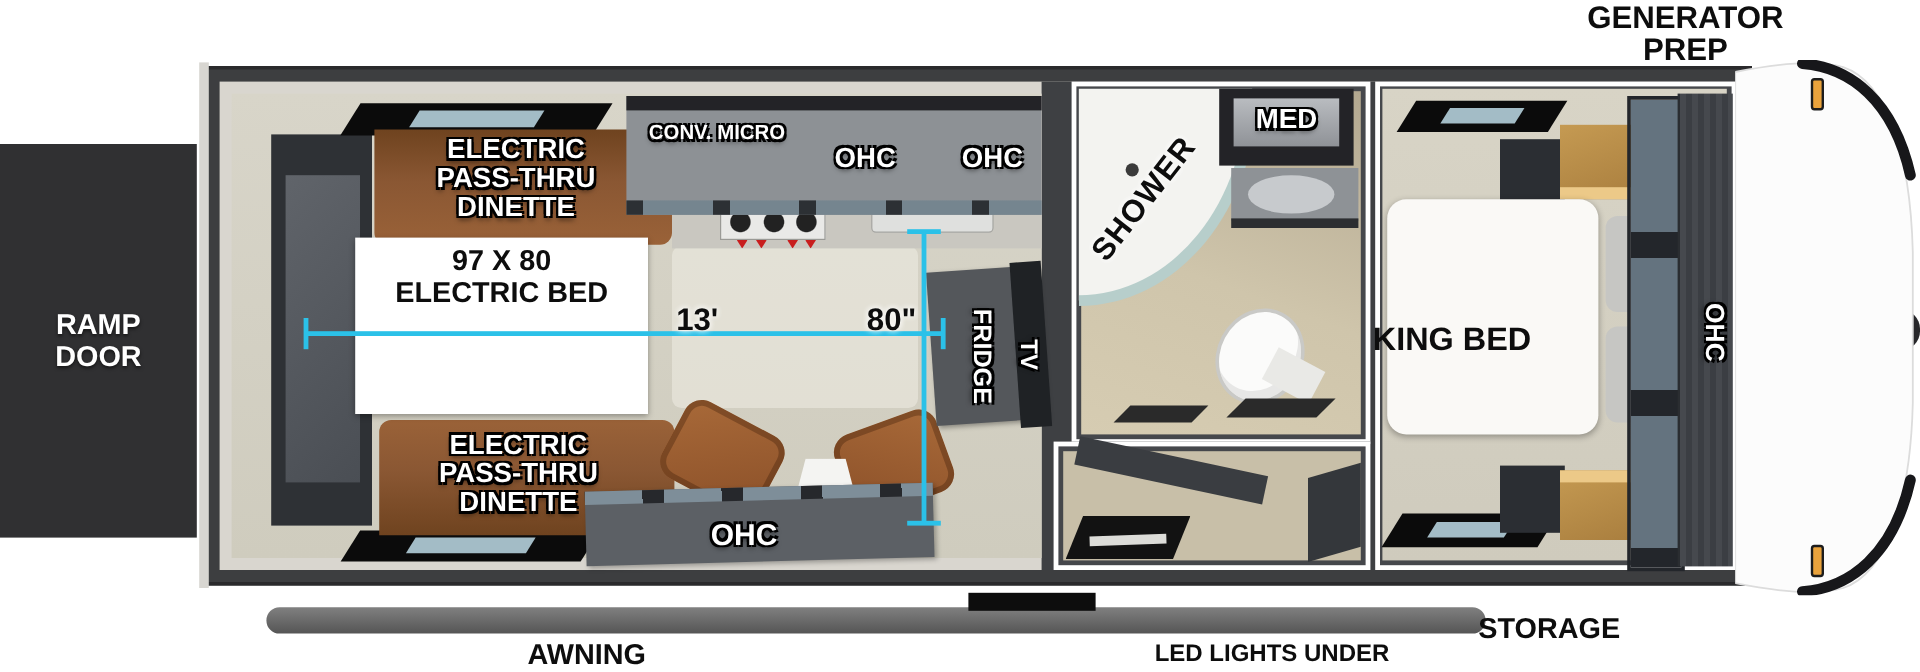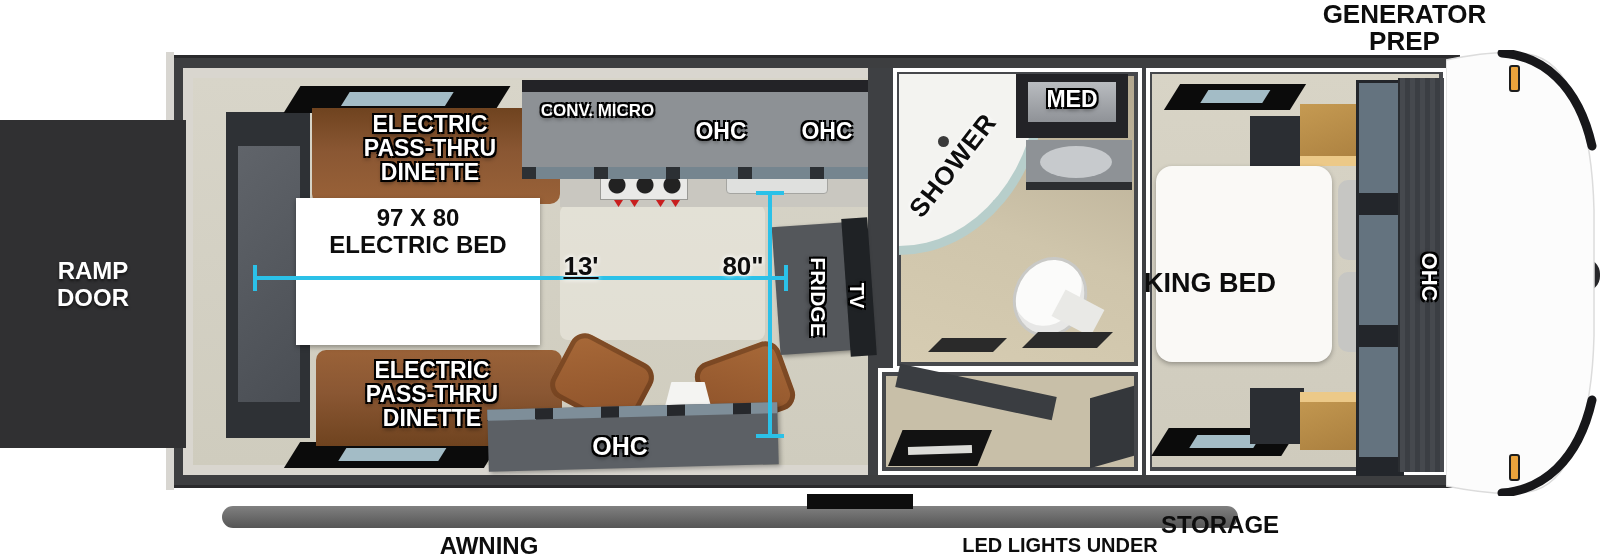--- a/index.html
+++ b/index.html
@@ -14,21 +14,21 @@
   .skyin{background:#a3bcc6;}
   .wood{background:linear-gradient(160deg,#c59a52,#a97e3e);}
   .darkcab{background:#2b2e33;}
   .cyan{background:#2bc1e8;z-index:7;}
 </style>
 </head>
 <body>
 
 <div id="stage">
 
-  <div class="a" style="left:0;top:120px;width:186px;height:328px;background:#303032;display:flex;align-items:center;justify-content:center;z-index:2;">
+  <div class="a" style="left:0;top:120px;width:164px;height:328px;background:#303032;display:flex;align-items:center;justify-content:center;z-index:2;">
     <div class="wl" style="width:100px;font-size:24px;line-height:27px;text-shadow:0 2px 3px rgba(0,0,0,.6);">RAMP DOOR</div>
   </div>
 
   <div class="a" style="left:170px;top:55px;width:1290px;height:433px;background:#3d3e40;box-shadow:inset 0 0 0 3px #2a2a2c;z-index:1;"></div>
   <div class="a" style="left:166px;top:52px;width:8px;height:438px;background:#d8d6d1;z-index:1;"></div>
   <div class="a" style="left:183px;top:68px;width:1264px;height:407px;background:#d9d6cf;z-index:1;"></div>
   <div class="a" style="left:868px;top:68px;width:579px;height:407px;background:#3e4043;z-index:1;"></div>
   <div class="a" style="left:193px;top:78px;width:675px;height:387px;background:linear-gradient(180deg,#d8d5c9,#cfccbe);z-index:1;"></div>
   <div class="a" style="left:560px;top:205px;width:205px;height:135px;background:rgba(238,236,228,.55);border-radius:8px;z-index:2;"></div>
 
@@ -127,33 +127,33 @@
   <div class="a" style="left:1356px;top:80px;width:42px;height:390px;border:3px solid #23262b;background:repeating-linear-gradient(180deg,#64737f 0 110px,#23262b 110px 132px);z-index:5;"></div>
   <div class="a" style="left:1398px;top:78px;width:44px;height:394px;border-left:2px solid #2a2d31;background:repeating-linear-gradient(90deg,#46494e 0 5px,#3b3e43 5px 10px);z-index:5;"></div>
   <div class="a wl" style="left:1389px;top:264px;width:80px;font-size:22px;transform:rotate(90deg);z-index:6;">OHC</div>
 
   <div class="a cyan" style="left:255px;top:276px;width:531px;height:4px;"></div>
   <div class="a cyan" style="left:253px;top:265px;width:4px;height:26px;"></div>
   <div class="a cyan" style="left:784px;top:265px;width:4px;height:26px;"></div>
   <div class="a cyan" style="left:768px;top:192px;width:4px;height:245px;"></div>
   <div class="a cyan" style="left:756px;top:191px;width:28px;height:4px;"></div>
   <div class="a cyan" style="left:756px;top:434px;width:28px;height:4px;"></div>
-  <div class="a bl glow" style="left:536px;top:251px;width:90px;font-size:26px;z-index:7;text-decoration:underline;">13'</div>
+  <div class="a bl glow" style="left:536px;top:251px;width:90px;font-size:26px;z-index:7;">13'</div>
   <div class="a bl glow" style="left:698px;top:251px;width:90px;font-size:26px;z-index:7;">80"</div>
 
   <svg class="a" style="left:1446px;top:50px;z-index:8;" width="152" height="446" viewBox="0 0 152 446">
     <path d="M0,10 C40,2 70,0 90,6 C126,18 146,78 148,160 L148,286 C146,368 126,428 90,440 C70,446 40,444 0,436 Z" fill="#fcfcfc" stroke="#dcdcdc" stroke-width="1.5"></path>
     <path d="M56,3 C96,6 132,34 146,96" stroke="#17171a" stroke-width="9" fill="none" stroke-linecap="round"></path>
     <path d="M56,443 C96,440 132,412 146,350" stroke="#17171a" stroke-width="9" fill="none" stroke-linecap="round"></path>
     <rect x="64" y="16" width="9" height="25" rx="2" fill="#eaa33c" stroke="#1d1d1d" stroke-width="2"></rect>
     <rect x="64" y="405" width="9" height="25" rx="2" fill="#eaa33c" stroke="#1d1d1d" stroke-width="2"></rect>
   </svg>
   <div class="a" style="left:1544px;top:258px;width:56px;height:34px;background:#27272a;border-radius:8px 16px 16px 8px;z-index:7;"></div>
 
   <div class="a" style="left:222px;top:506px;width:1016px;height:22px;border-radius:11px;background:linear-gradient(#808080,#555);z-index:3;"></div>
   <div class="a" style="left:807px;top:494px;width:106px;height:15px;background:#0d0d0d;z-index:3;"></div>
 
   <div class="a bl" style="left:414px;top:532px;width:150px;font-size:24px;z-index:9;">AWNING</div>
   <div class="a bl" style="left:1322px;top:1px;width:165px;font-size:26px;line-height:27px;z-index:9;">GENERATOR PREP</div>
   <div class="a bl" style="left:930px;top:534px;width:260px;font-size:20px;z-index:9;">LED LIGHTS UNDER AWNING</div>
-  <div class="a bl" style="left:1155px;top:511px;width:130px;font-size:24px;z-index:9;">STORAGE</div>
+  <div class="a bl" style="left:1226px;top:511px;width:130px;font-size:24px;z-index:9;">STORAGE</div>
 
 </div>
 
 </body></html>

